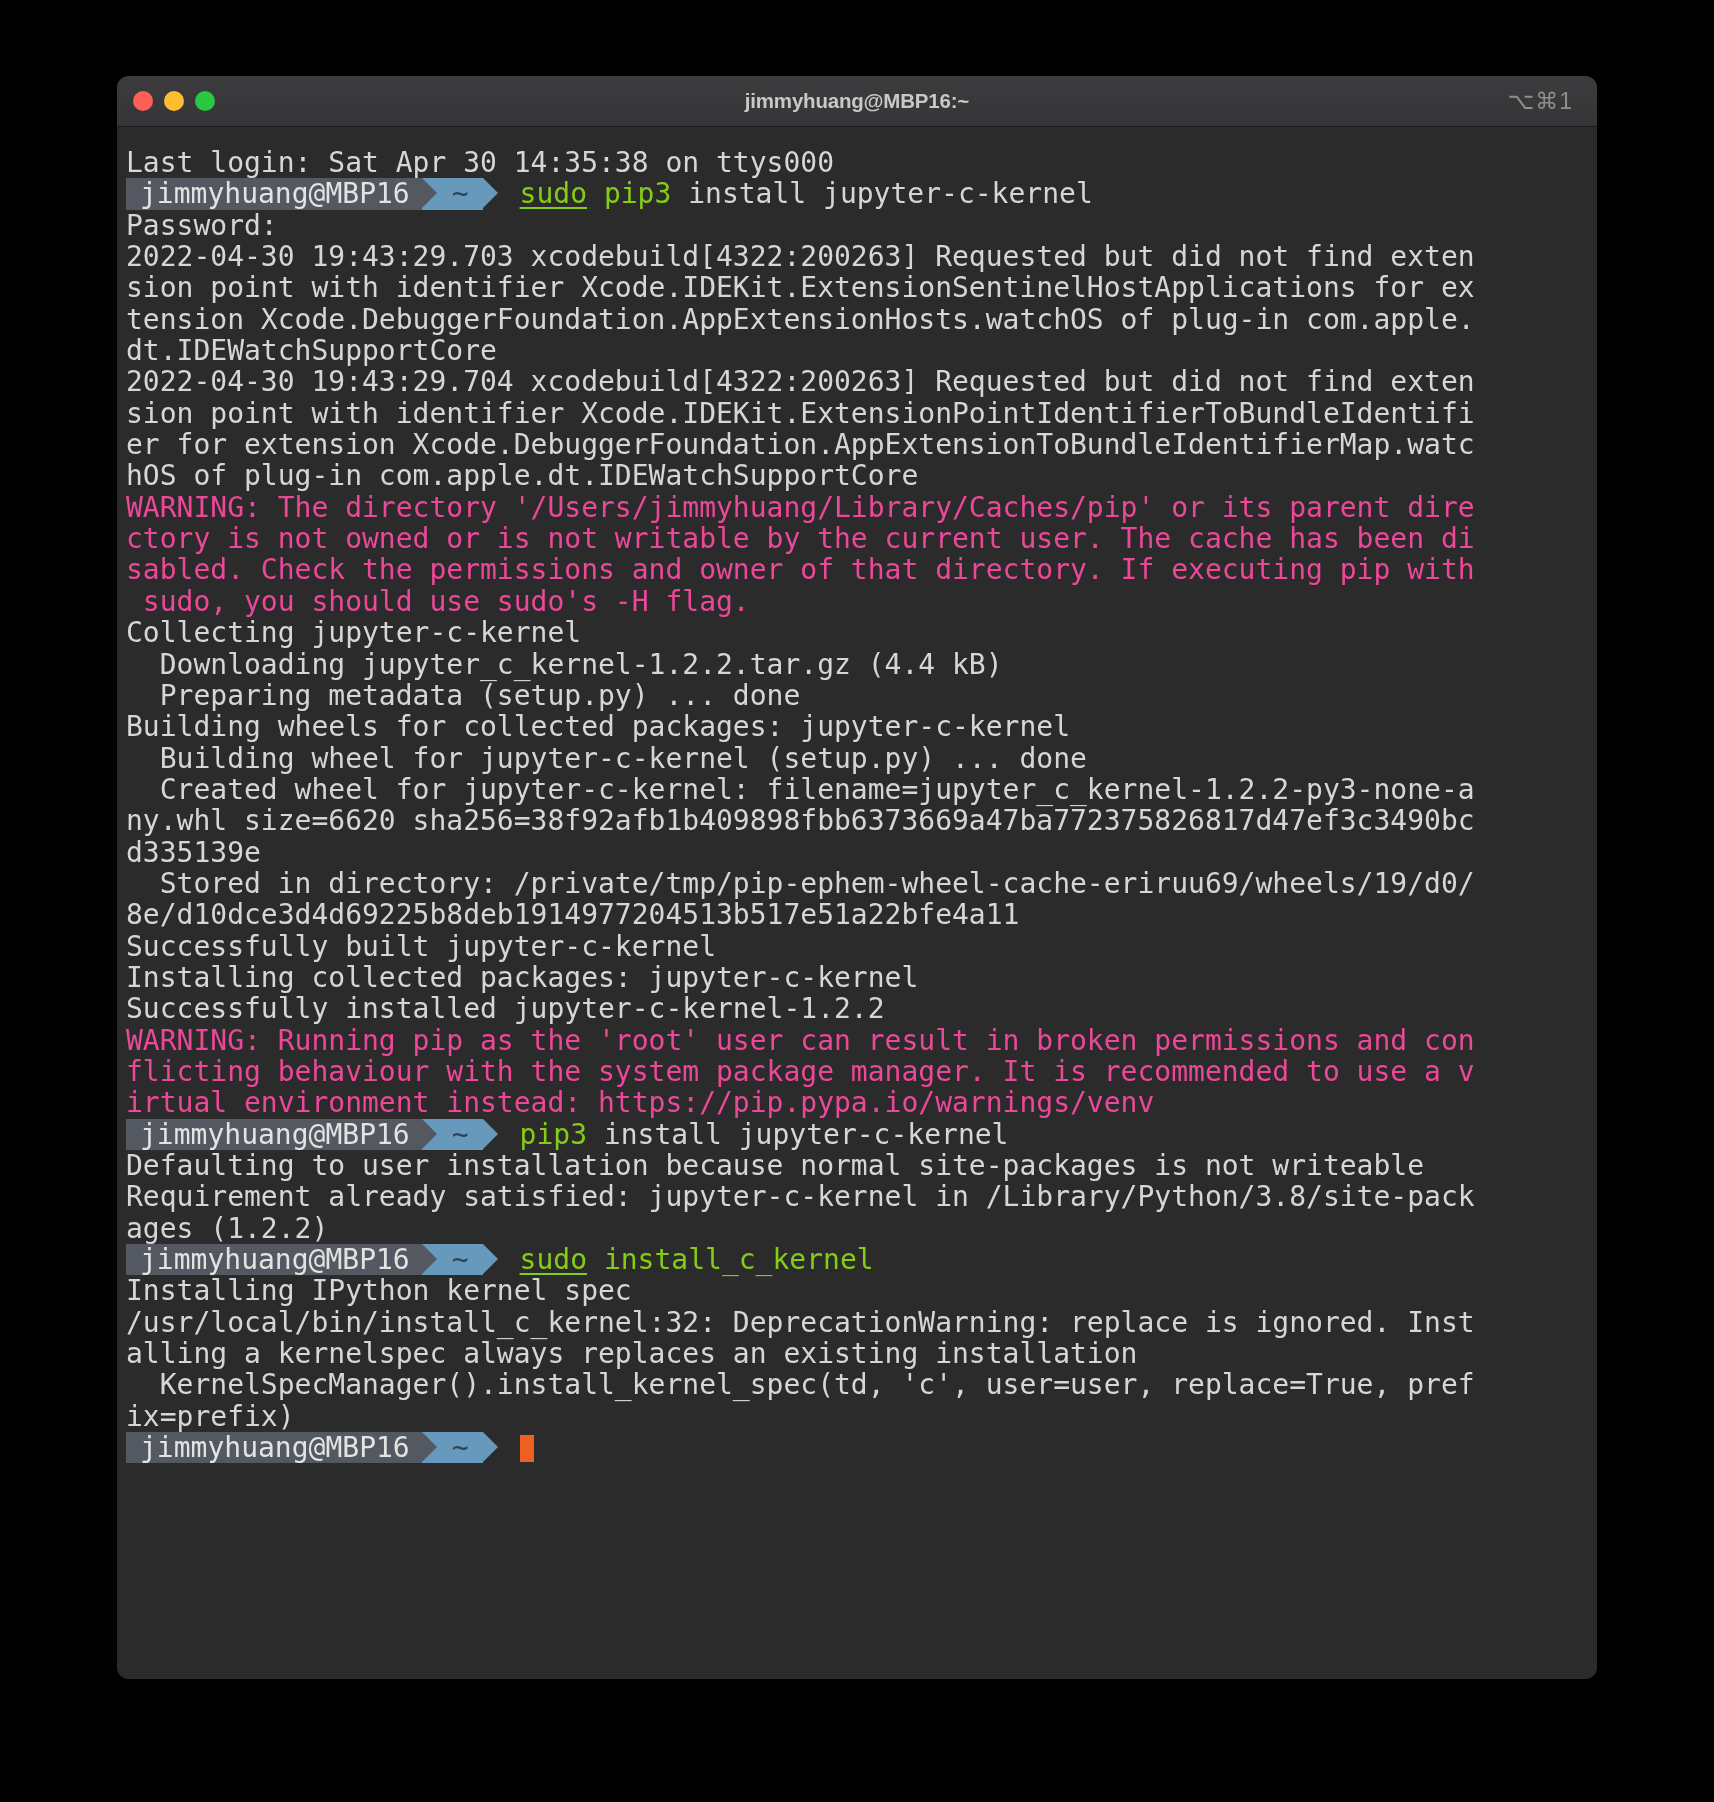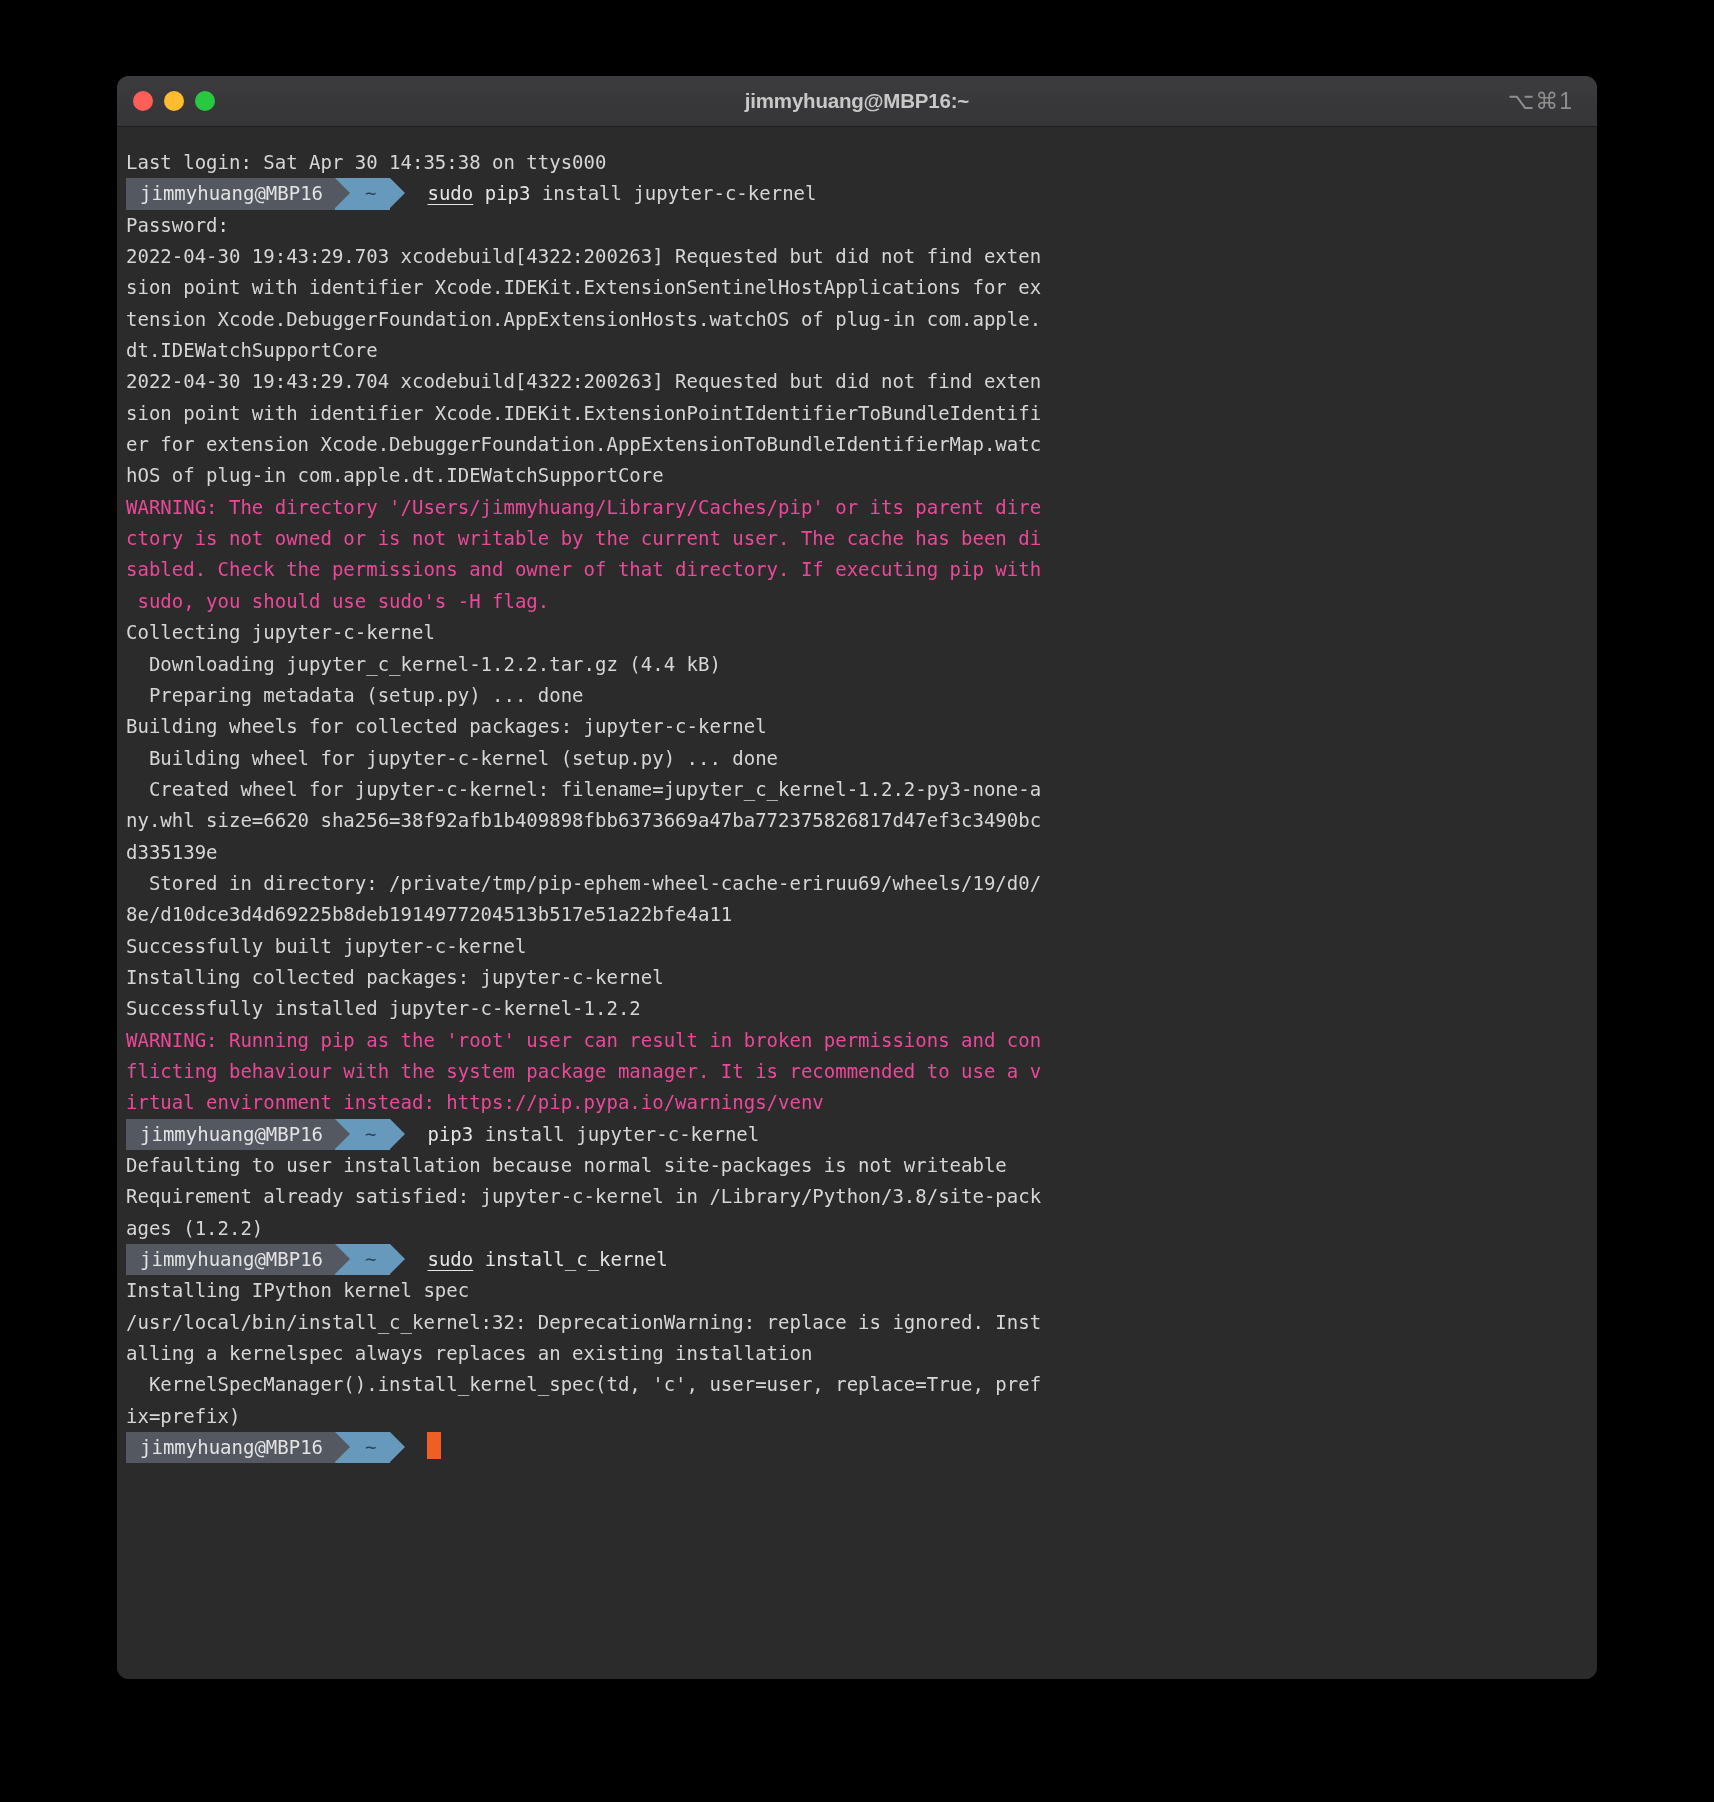--- a/index.html
+++ b/index.html
@@ -88,37 +88,37 @@
     letter-spacing: 1px;
   }
 
   
   #term {
     flex: 1 1 auto;
     background: #2b2b2b;
     padding: 8px 0 0 0;
     overflow: hidden;
     font-family: "DejaVu Sans Mono", "Liberation Mono", monospace;
-    font-size: 19px;
+    font-size: 28px;
     line-height: 31.35px;
     color: #d6d6d6;
     white-space: pre;
     letter-spacing: 0px;
   }
 
   .line {
     height: 31.35px;
     padding-left: 9px;
     white-space: pre;
   }
 
   
   .fg-default { color: #d6d6d6; }
   .fg-warn    { color: #ec4899; }
-  .fg-green   { color: #e5e5e5; }
+  .fg-green   { color: #84cc16; }
   .fg-green.u { text-decoration: underline; text-underline-offset: 4px; }
 
   
   .prompt {
     display: inline-block;
     vertical-align: top;
     height: 35px;
     line-height: 31.35px;
   }
   .seg-host {

